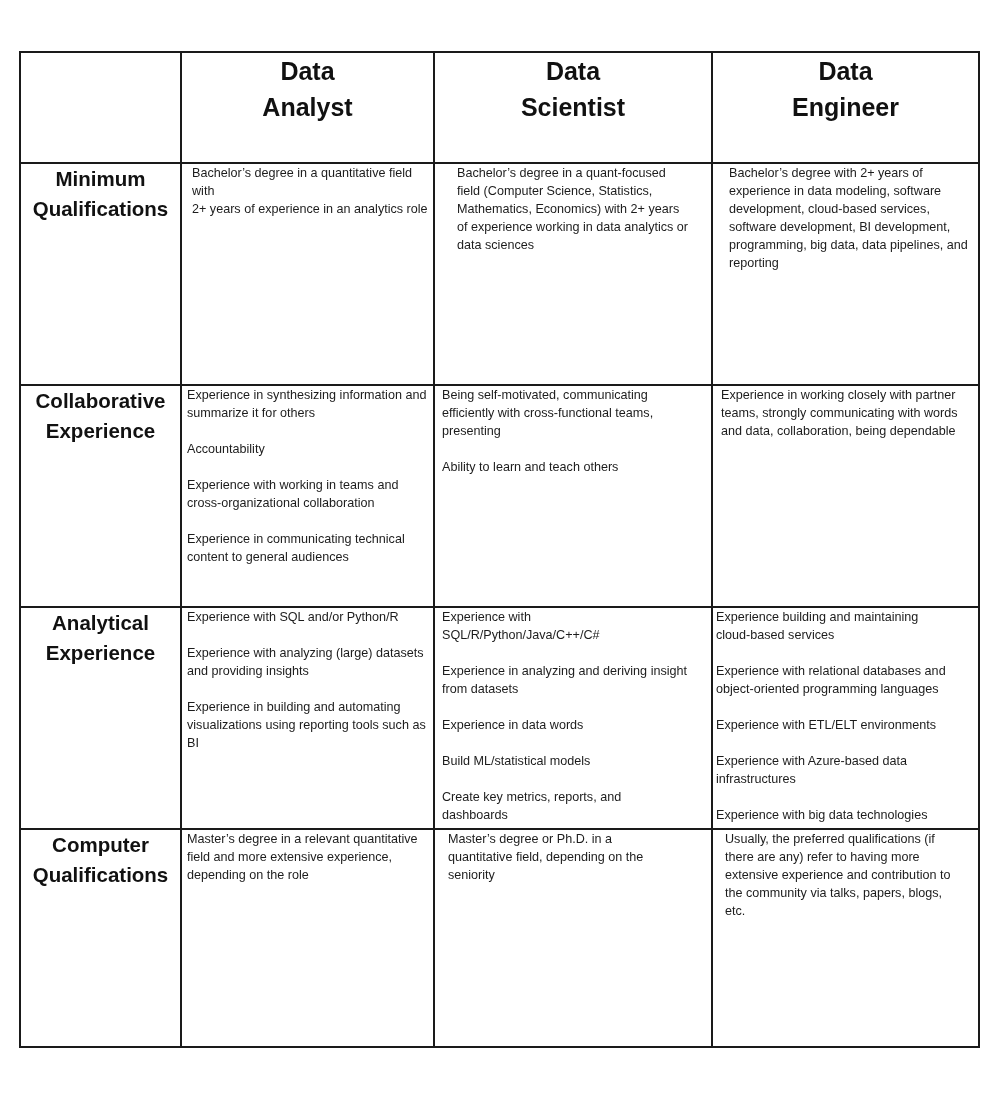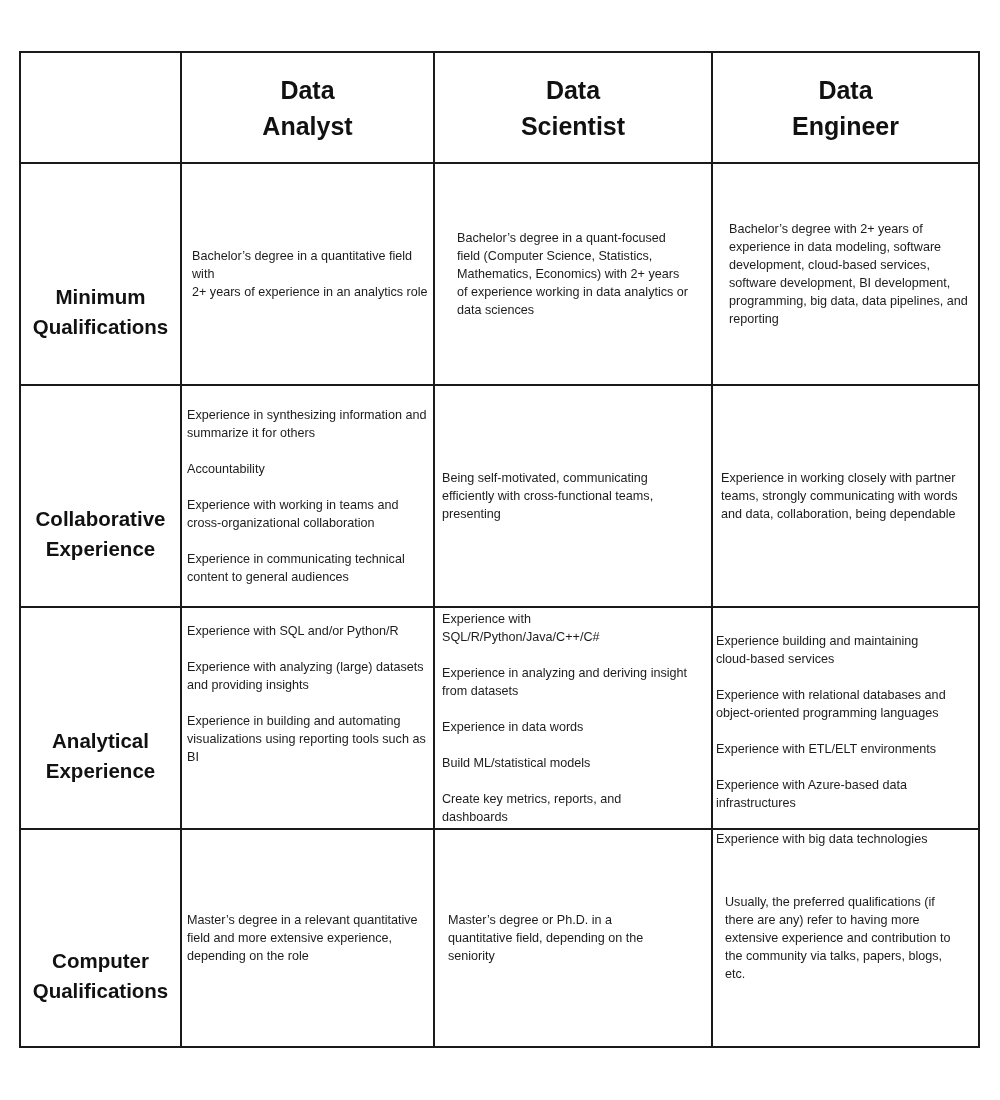--- a/index.html
+++ b/index.html
@@ -21,21 +21,21 @@
       top: 51px;
       width: 961px;
       height: 997px;
       border: 2px solid #1a1a1a;
       box-sizing: border-box;
     }
     .cell {
       position: absolute;
       box-sizing: border-box;
       display: flex;
-      align-items: center;
+      align-items: flex-start;
       border-radius: 25px;
     }
     .vline {
       position: absolute;
       top: 0;
       bottom: 0;
       width: 2px;
       background: #1a1a1a;
     }
     .hline {
@@ -51,21 +51,20 @@
       font-weight: bold;
       font-size: 25px;
       line-height: 36px;
     }
     .row-head {
       justify-content: center;
       text-align: center;
       font-weight: bold;
       font-size: 20.5px;
       line-height: 30px;
-      margin-top: 38px;
     }
     .body-cell {
       font-size: 12.6px;
       line-height: 18px;
       color: #1c1c1c;
     }
     .body-cell .items {
       display: flex;
       flex-direction: column;
       gap: 18px;
@@ -141,20 +140,21 @@
     <div class="items" style="width:244px">
       <span class="item">Experience in synthesizing information and summarize it for others</span>
       <span class="item">Accountability</span>
       <span class="item">Experience with working in teams and cross-organizational collaboration</span>
       <span class="item">Experience in communicating technical content to general audiences</span>
     </div>
   </div>
   <div class="cell body-cell" style="left:421px;top:333px;width:265px;height:220px">
     <div class="items" style="width:245px">
       <span class="item">Being self-motivated, communicating efficiently with cross-functional teams, presenting</span>
+      <span class="item">Ability to learn and teach others</span>
     </div>
   </div>
   <div class="cell body-cell" style="left:700px;top:333px;width:252px;height:220px">
     <div class="items" style="width:240px">
       <span class="item">Experience in working closely with partner teams, strongly communicating with words and data, collaboration, being dependable</span>
     </div>
   </div>
 
   <div class="cell row-head" style="left:0;top:555px;width:159px;height:220px">
     <div>

